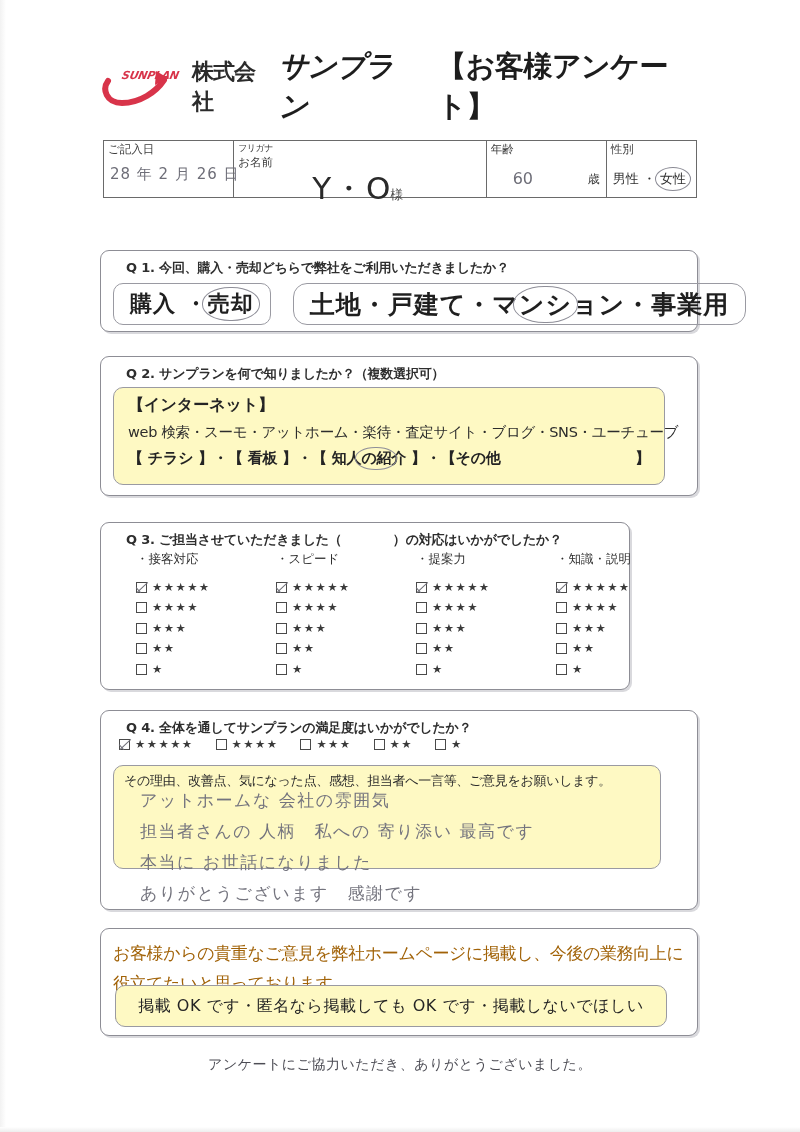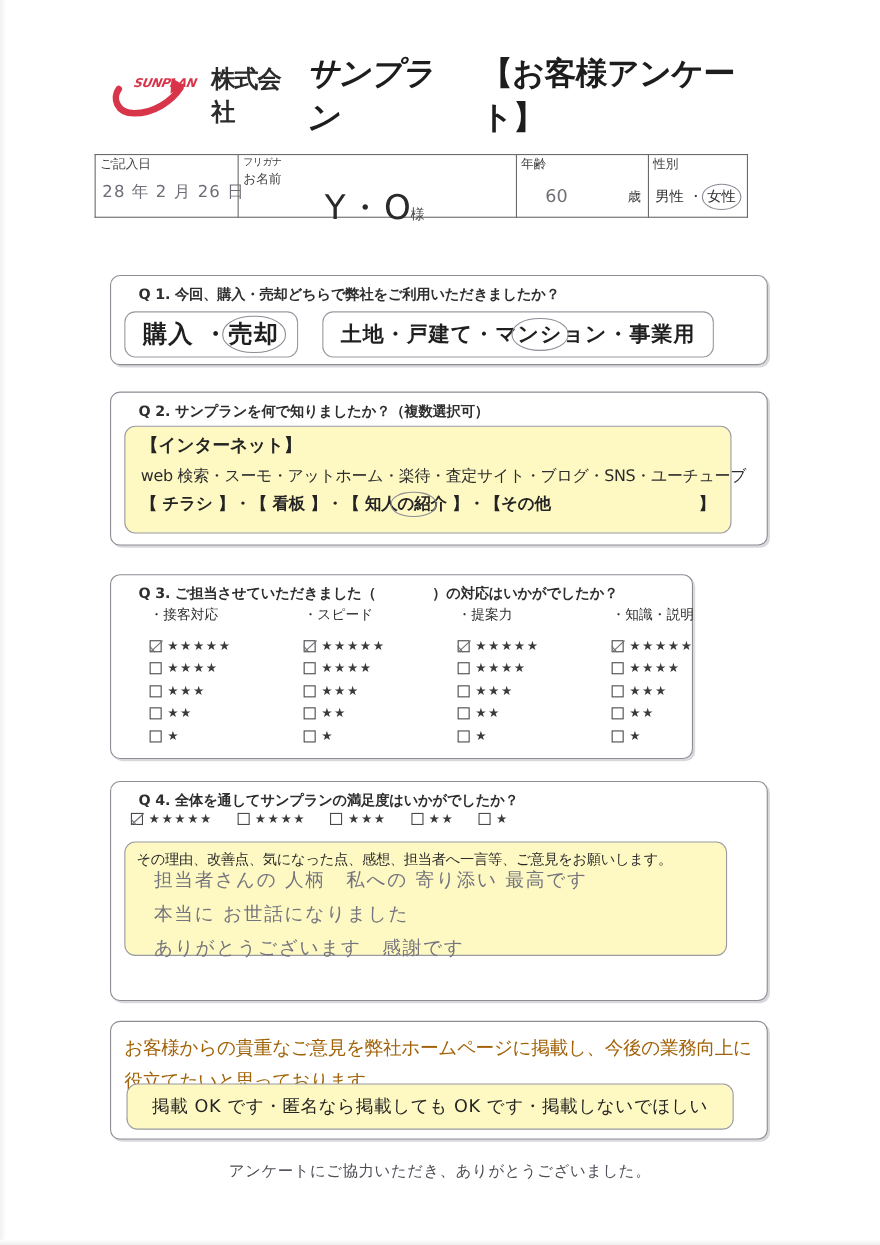--- a/index.html
+++ b/index.html
@@ -43,21 +43,21 @@
     font-size:29px; font-weight:bold; font-style:italic;
     color:#1d1d1d; letter-spacing:-1px; margin-left:-4px;
   }
   .title-main {
     font-size:29px; font-weight:bold; color:#1d1d1d;
     letter-spacing:-0.5px; margin-left:14px;
   }
 
   
   .info-table {
-    position:absolute; left:86px; top:140px; width:594px;
+    position:absolute; left:103px; top:140px; width:594px;
     border-collapse:collapse;
   }
   .info-table td { border:1.4px solid #6a6a6a; vertical-align:top; padding:0; }
   .cell-label {
     font-size:11.5px; color:#3c3c3c; padding:2px 4px 0 4px;
     line-height:1.2; white-space:nowrap;
   }
   .cell-label.small { font-size:9px; letter-spacing:-0.5px; }
   .cell-body { height:40px; position:relative; }
   .hand {
@@ -110,21 +110,21 @@
 
   
   .q1-opts { position:absolute; left:12px; top:32px; display:flex; gap:22px; }
   .q1-box {
     box-sizing:border-box; height:42px;
     border:1.4px solid #9a9aa2; border-radius:10px;
     display:flex; align-items:center; justify-content:center;
     font-size:22px; font-weight:bold; color:#1f1f1f; letter-spacing:1px;
     padding:0 16px; white-space:nowrap;
   }
-  .q1-box.wide { min-width:356px; font-size:19px; }
+  .q1-box.wide { min-width:356px; font-size:25px;border-radius:14px; }
   .circ-hand { position:relative; display:inline-block; }
   .circ-hand::after {
     content:""; position:absolute; left:-6px; top:-2px; right:-6px; bottom:-2px;
     border:1.3px solid #8e8e98; border-radius:48%;
   }
 
   
   .q2-inner { position:absolute; left:12px; top:30px; width:552px; height:98px; padding:7px 14px; box-sizing:border-box; }
   .q2-l1 { font-size:16px; font-weight:bold; color:#242424; letter-spacing:0px; }
   .q2-l2 { font-size:14.5px; color:#2c2c2c; margin-top:7px; letter-spacing:-0.3px; white-space:nowrap; }
@@ -398,20 +398,21 @@
           <span class="stars">★★</span>
         </div>
         <div class="q4-item">
           <span class="cb"></span>
           <span class="stars">★</span>
         </div>
       </div>
     <div class="inner q4-comment">
       <div class="q4-c-label">その理由、改善点、気になった点、感想、担当者へ一言等、ご意見をお願いします。</div>
       <div class="hand-lines" id="q4-lines">
+          <div class="hand-line">アットホームな 会社の雰囲気</div>
           <div class="hand-line">担当者さんの 人柄　私への 寄り添い 最高です</div>
           <div class="hand-line">本当に お世話になりました</div>
           <div class="hand-line">ありがとうございます　感謝です</div>
         </div>
     </div>
   </div>
 
   <div class="panel consent" style="left:100px; top:928px; width:598px; height:108px;">
     <div class="consent-l">お客様からの貴重なご意見を弊社ホームページに掲載し、今後の業務向上に役立てたいと思っております。</div>
     <div class="consent-l">ご協力お願いできますでしょうか？</div>

